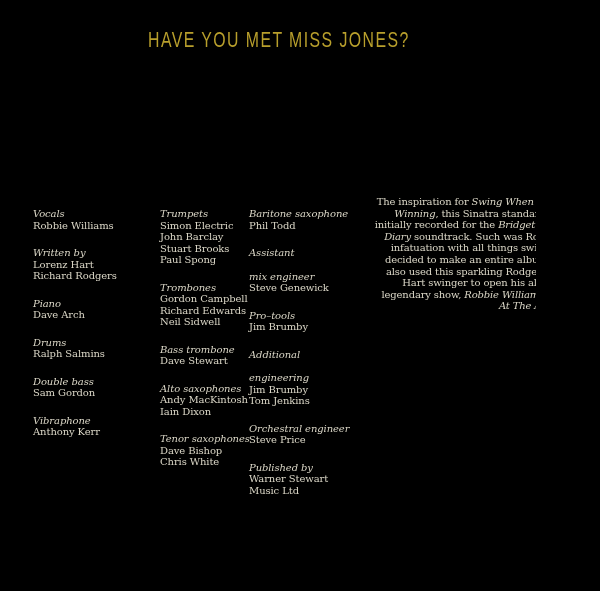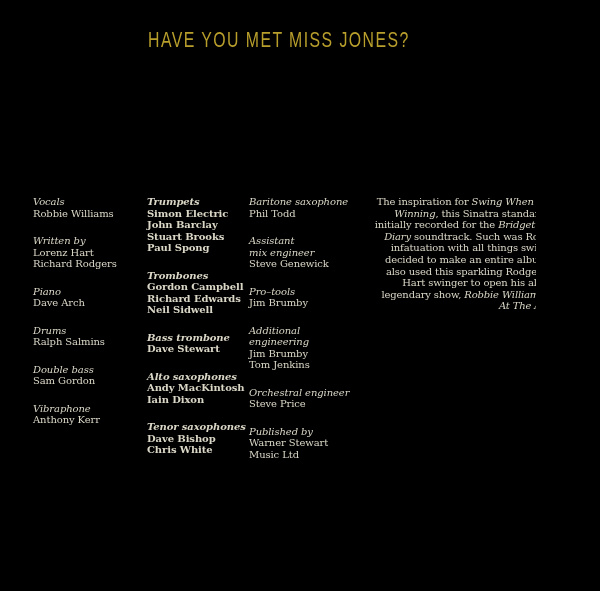--- a/index.html
+++ b/index.html
@@ -28,36 +28,36 @@
   .col {
     position: absolute;
     top: 196px;
     font-family: "DejaVu Serif", serif;
     font-size: 10px;
     line-height: 11.5px;
     letter-spacing: -0.1px;
     color: #DBD7C7;
   }
   .col-1 { left: 33px;  width: 112px; }
-  .col-2 { left: 147px; width: 110px; font-weight: bold; }
+  .col-2 { left: 160px; width: 110px; }
   .col-3 { left: 249px; width: 110px; }
   .notes {
     position: absolute;
     left: 372px;
     top: 196px;
     width: 196px;
     font-family: "DejaVu Serif", serif;
     font-size: 10px;
     line-height: 11.6px;
     letter-spacing: -0.15px;
     color: #DBD7C7;
     text-align: right;
   }
   .group { margin-bottom: 16px; }
-  .role { font-style: italic; }
+  .role { font-style: italic; margin-top: 12px; }
   .name { font-style: normal; }
   .seg.italic { font-style: italic; }
 </style>
 </head>
 <body>
 
 <div class="page" style="background: rgb(0, 0, 0);">
   <div class="title" style="color: rgb(184, 159, 44);">HAVE YOU MET MISS JONES?</div>
 
   <div class="col col-1" style="color: rgb(219, 215, 199);">

